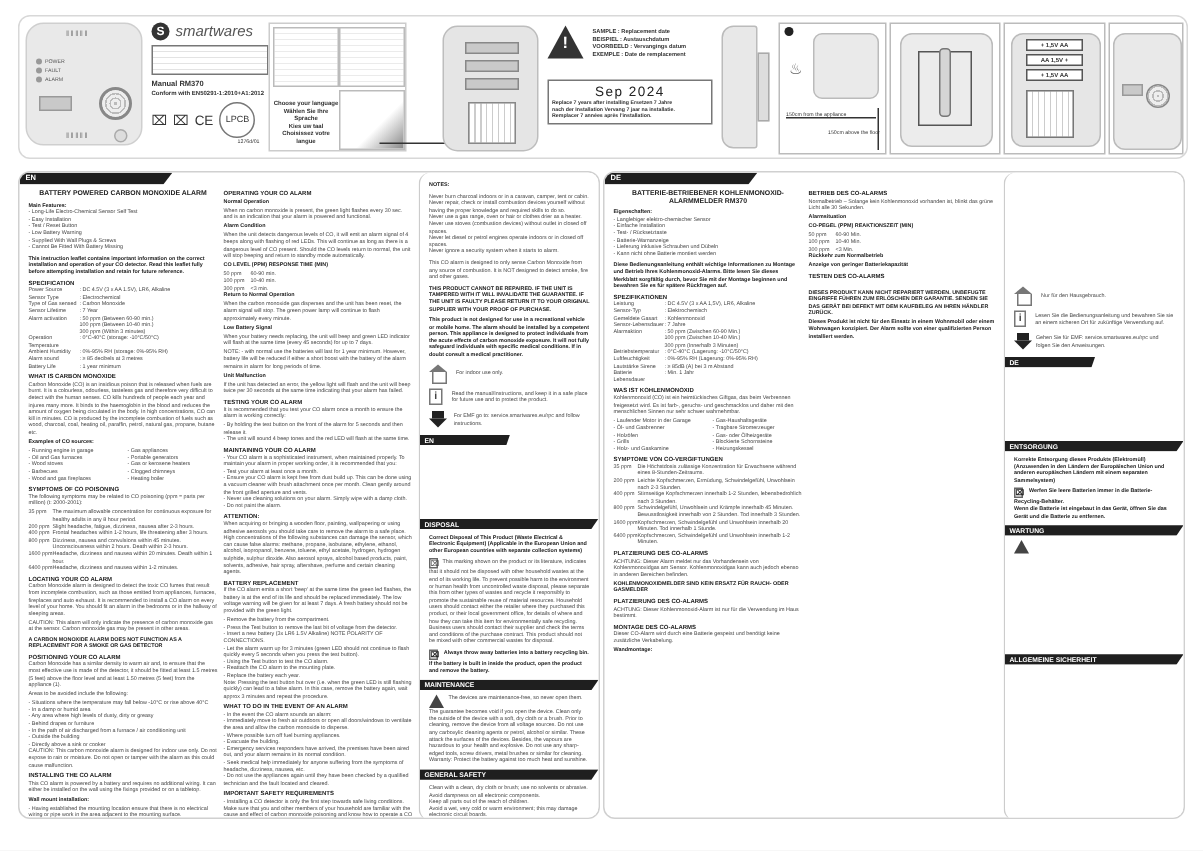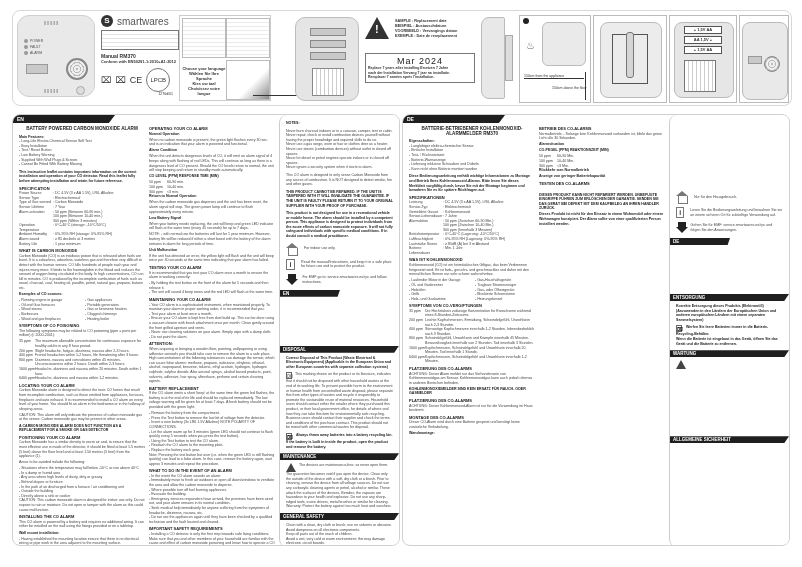--- a/index.html
+++ b/index.html
@@ -13,21 +13,21 @@
   .device .leds { position: absolute; left: 6px; top: 22px; font-size: 3.5px; line-height: 6px; color: #555; }
   .device .led { display: inline-block; width: 4px; height: 4px; border-radius: 50%; background: #999; margin-right: 2px; vertical-align: middle; }
   .device .lcd { position: absolute; left: 8px; top: 48px; width: 22px; height: 10px; background: #c9c9c9; border: 1px solid #999; }
   .device .spk { position: absolute; left: 48px; top: 42px; width: 22px; height: 22px; border-radius: 50%; border: 2px double #888; background: repeating-radial-gradient(circle, #bbb 0 1px, #eee 1px 3px); }
   .device .btn { position: absolute; left: 58px; top: 70px; width: 9px; height: 9px; border-radius: 50%; background: #ddd; border: 1px solid #aaa; }
   .device .grill { position: absolute; left: 26px; font-size: 5px; letter-spacing: 1px; color: #777; }
 
   .brand { position: absolute; left: 88px; top: 4px; width: 78px; }
   .brand .logo { display: flex; align-items: center; gap: 4px; }
   .brand .logo .s { width: 12px; height: 12px; border-radius: 50%; background: #333; color: #fff; font-size: 8px; font-weight: bold; text-align: center; line-height: 12px; }
-  .brand .logo .name { font-size: 10px; color: #555; }
+  .brand .logo .name { font-size: 10px; color: #555; font-style: italic; }
   .brand .labelbox { margin-top: 3px; height: 20px; border: 1px solid #777; background: repeating-linear-gradient(#fff 0 3px, #e3e3e3 3px 4px); }
   .brand .manual { font-size: 5px; font-weight: bold; margin-top: 3px; color: #333; }
   .brand .conf { font-size: 4px; font-weight: bold; color: #333; }
   .brand .marks { margin-top: 4px; display: flex; align-items: center; gap: 4px; font-size: 9px; color: #333; }
   .brand .lpcb { width: 24px; height: 24px; border-radius: 50%; border: 1px solid #777; font-size: 6px; text-align: center; line-height: 22px; }
   .brand .lpcbnum { font-size: 3.5px; text-align: right; margin-right: 6px; }
 
   .labels { position: absolute; left: 166px; top: 4px; width: 92px; height: 86px; border: 1px solid #ccc; background: #fff; }
   .labels .mini { position: absolute; width: 44px; height: 40px; border: 1px solid #bbb; background: repeating-linear-gradient(#fff 0 3px, #ebebeb 3px 4px); }
   .labels .choose { position: absolute; left: 2px; top: 50px; width: 44px; font-size: 4px; font-weight: bold; text-align: center; line-height: 5px; color: #333; }
@@ -161,21 +161,21 @@
 
     <div class="warn">
       <span class="tri"></span>
       <div class="samples">
         <div>SAMPLE : Replacement date</div>
         <div>BEISPIEL : Austauschdatum</div>
         <div>VOORBEELD : Vervangings datum</div>
         <div>EXEMPLE : Date de remplacement</div>
       </div>
       <div class="datebox">
-        <div class="date">Mar   2024</div>
+        <div class="date">Sep   2024</div>
         <div class="replace">Replace 7 years after installing  Ersetzen 7 Jahre</div>
         <div class="replace">nach der Installation  Vervang 7 jaar na installatie.</div>
         <div class="replace">Remplacer 7 années après l'installation.</div>
       </div>
     </div>
 
     <div class="side-view">
       <div class="body"></div>
       <div class="cap"></div>
     </div>

